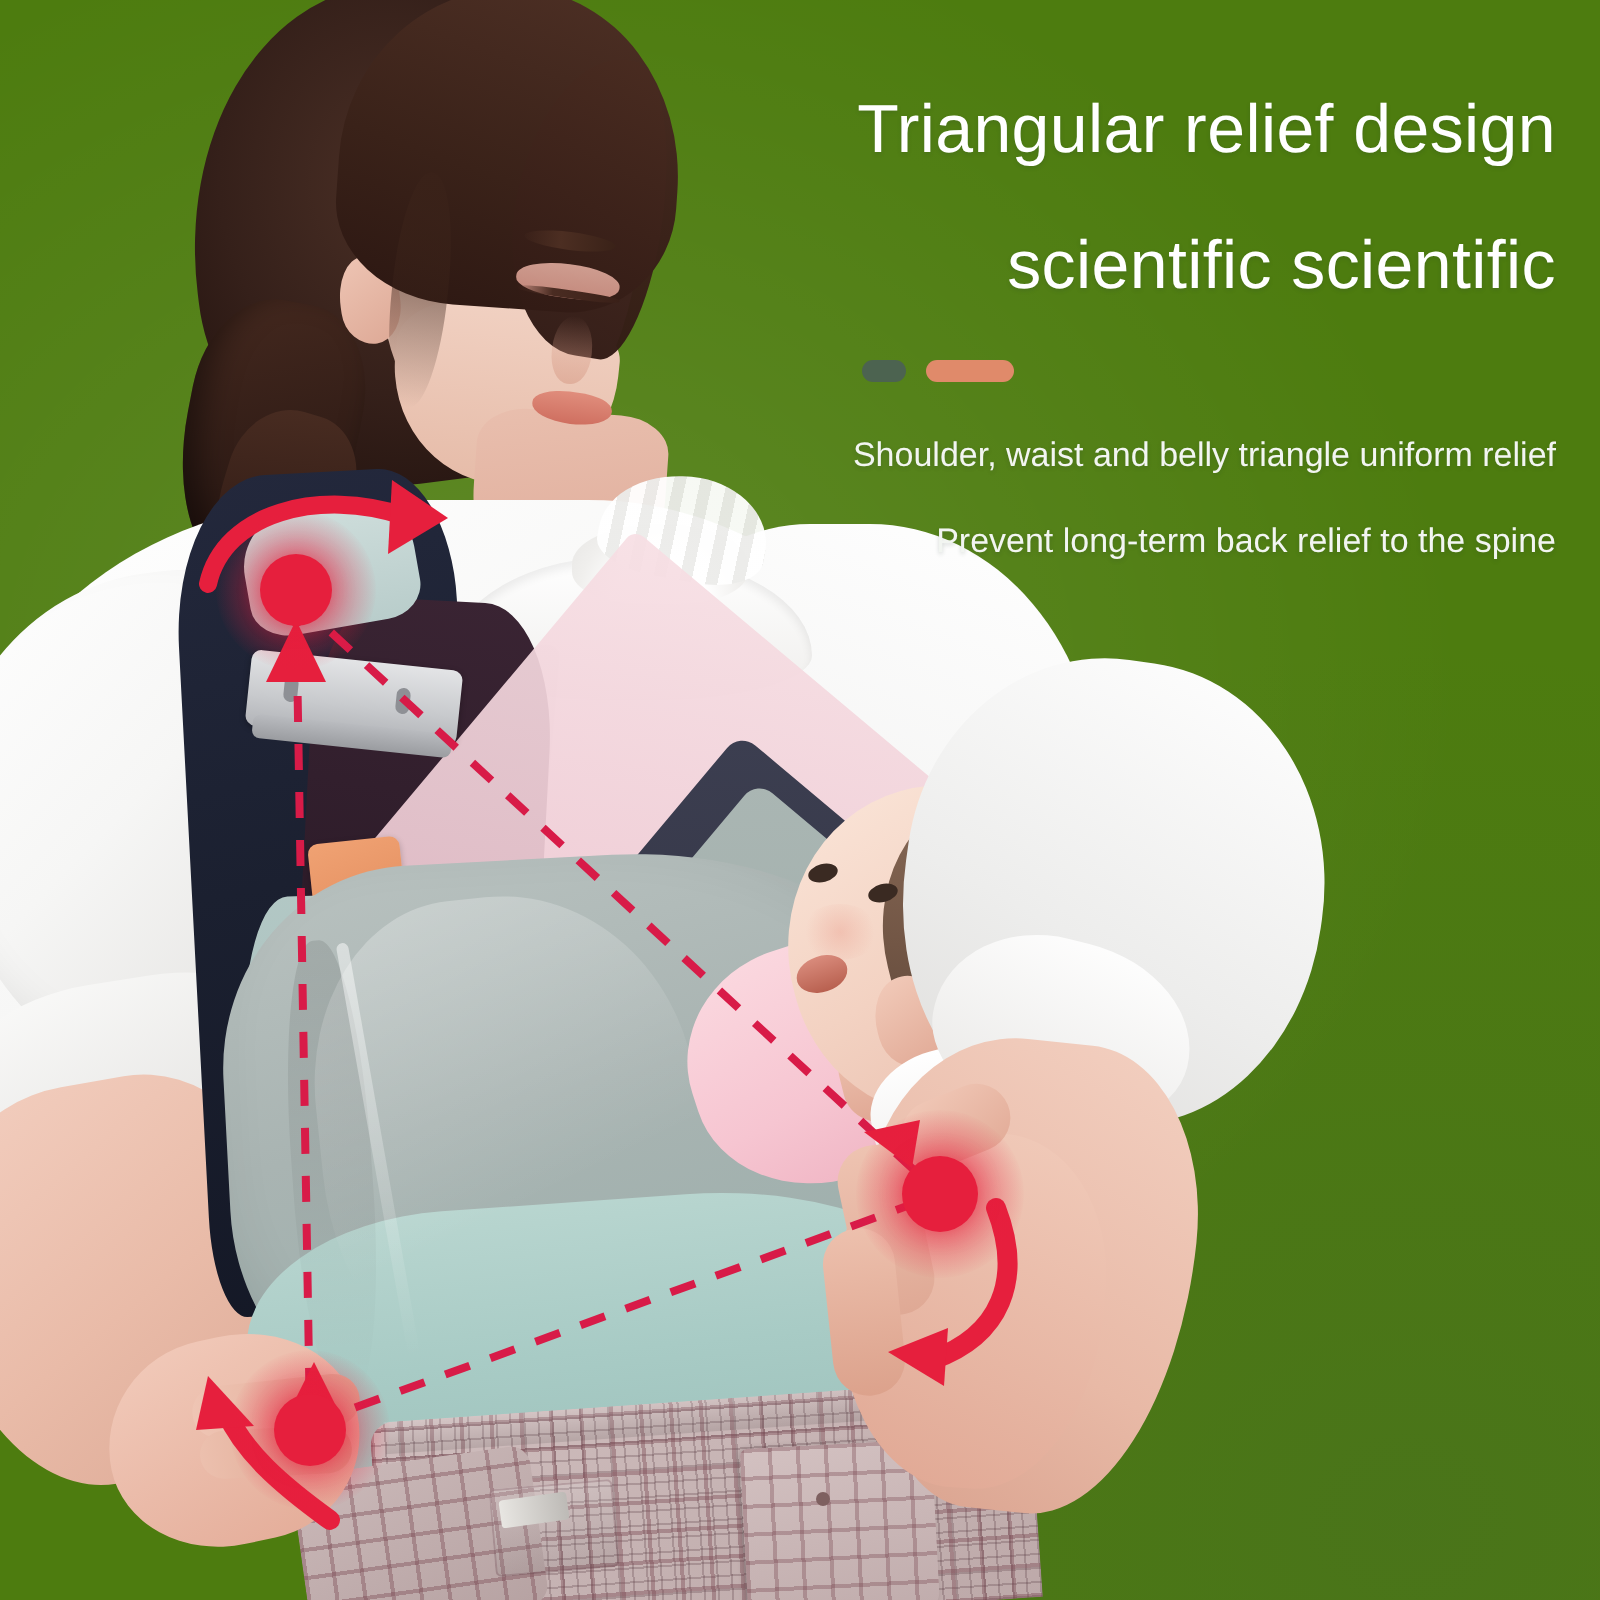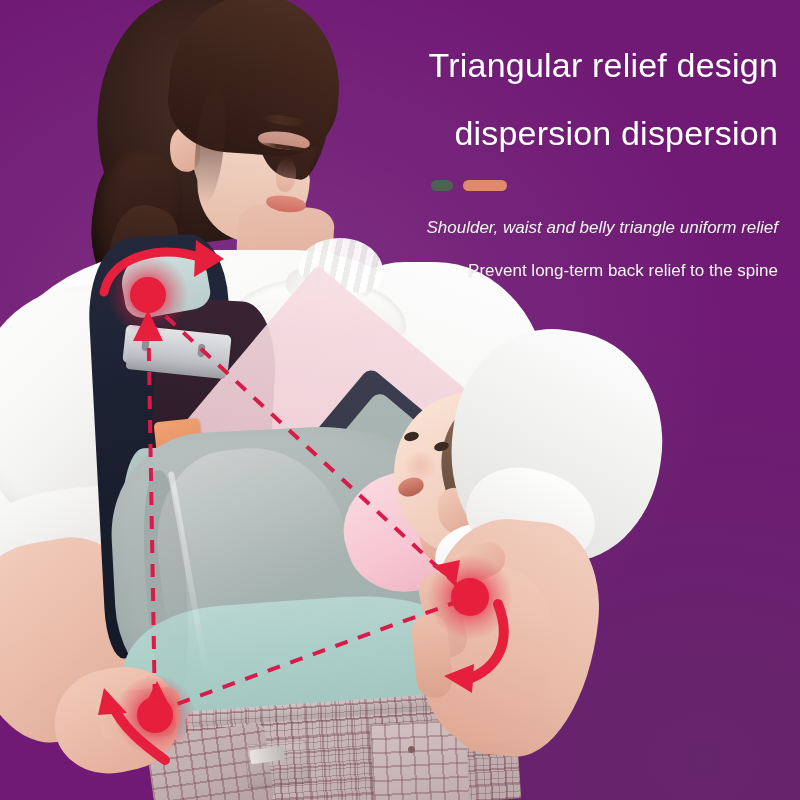--- a/index.html
+++ b/index.html
@@ -1,21 +1,21 @@
 <!DOCTYPE html>
 <html><head>
 <meta charset="utf-8">
 <style>
   html,body{margin:0;padding:0;}
   body{
     width:800px;height:800px;overflow:hidden;
     font-family:"Liberation Sans", sans-serif;
     background:#9eb1a4;
   }
-  #stage{position:relative;width:800px;height:800px;overflow:hidden;background:#701a75;}
+  #stage{position:relative;width:800px;height:800px;overflow:hidden;background:#4d7c0f;}
 
   
   .photo{position:absolute;inset:0;}
   .sh{position:absolute;}
 
   
   .bg-vig{position:absolute;inset:0;
     background:radial-gradient(130% 105% at 32% 42%, rgba(255,255,255,.10) 0%, rgba(255,255,255,0) 46%),
                radial-gradient(120% 100% at 88% 95%, rgba(60,85,68,.20) 0%, rgba(60,85,68,0) 55%);}
 
@@ -251,21 +251,21 @@
   
   .text-block{position:absolute;right:22px;top:48px;width:470px;text-align:right;}
   .h-line{color:#ffffff;font-size:34px;font-weight:400;letter-spacing:.2px;
     line-height:1.0;text-shadow:0 1px 2px rgba(40,60,48,.18);}
   .h-line.second{margin-top:34px;}
   .dashes{display:flex;justify-content:center;align-items:center;gap:10px;margin-top:30px;padding-right:148px;}
   .dash-green{width:22px;height:11px;border-radius:6px;background:#4c6350;}
   .dash-orange{width:44px;height:11px;border-radius:6px;background:#e08a6a;}
   .sub-line{color:#f2f5f1;font-size:17px;font-weight:400;line-height:1.0;
     text-shadow:0 1px 2px rgba(40,60,48,.20);}
-  .sub-line.first{margin-top:28px;font-style:italic;}
+  .sub-line.first{margin-top:28px;}
   .sub-line.second{margin-top:26px;}
 </style>
 </head>
 <body>
 
 <div id="stage">
 
   <div class="photo">
     <div class="bg-vig"></div>
 
@@ -391,21 +391,21 @@
 
     <div class="glow" style="left:115px;top:675px;width:80px;height:80px;"></div>
     <div class="node" style="left:137px;top:697px;width:36px;height:36px;"></div>
 
     <div class="glow" style="left:428px;top:555px;width:84px;height:84px;"></div>
     <div class="node" style="left:451px;top:578px;width:38px;height:38px;"></div>
   </div>
 
   <div class="text-block">
     <div class="h-line">Triangular relief design</div>
-    <div class="h-line second">dispersion dispersion</div>
+    <div class="h-line second">scientific scientific</div>
 
     <div class="dashes">
       <span class="dash-green"></span>
       <span class="dash-orange"></span>
     </div>
 
     <div class="sub-line first">Shoulder, waist and belly triangle uniform relief</div>
     <div class="sub-line second">Prevent long-term back relief to the spine</div>
   </div>
 

